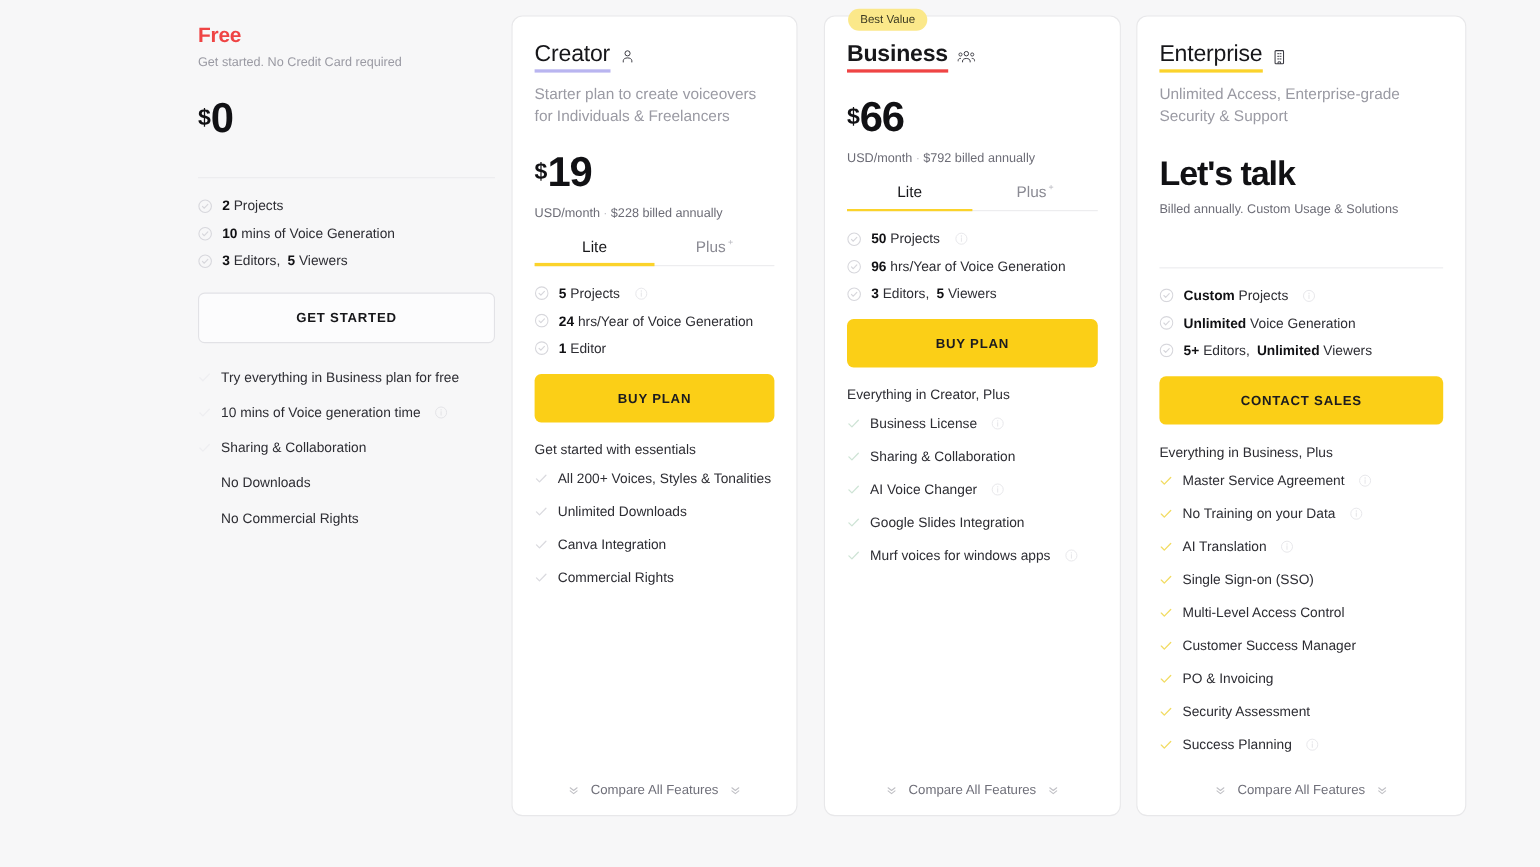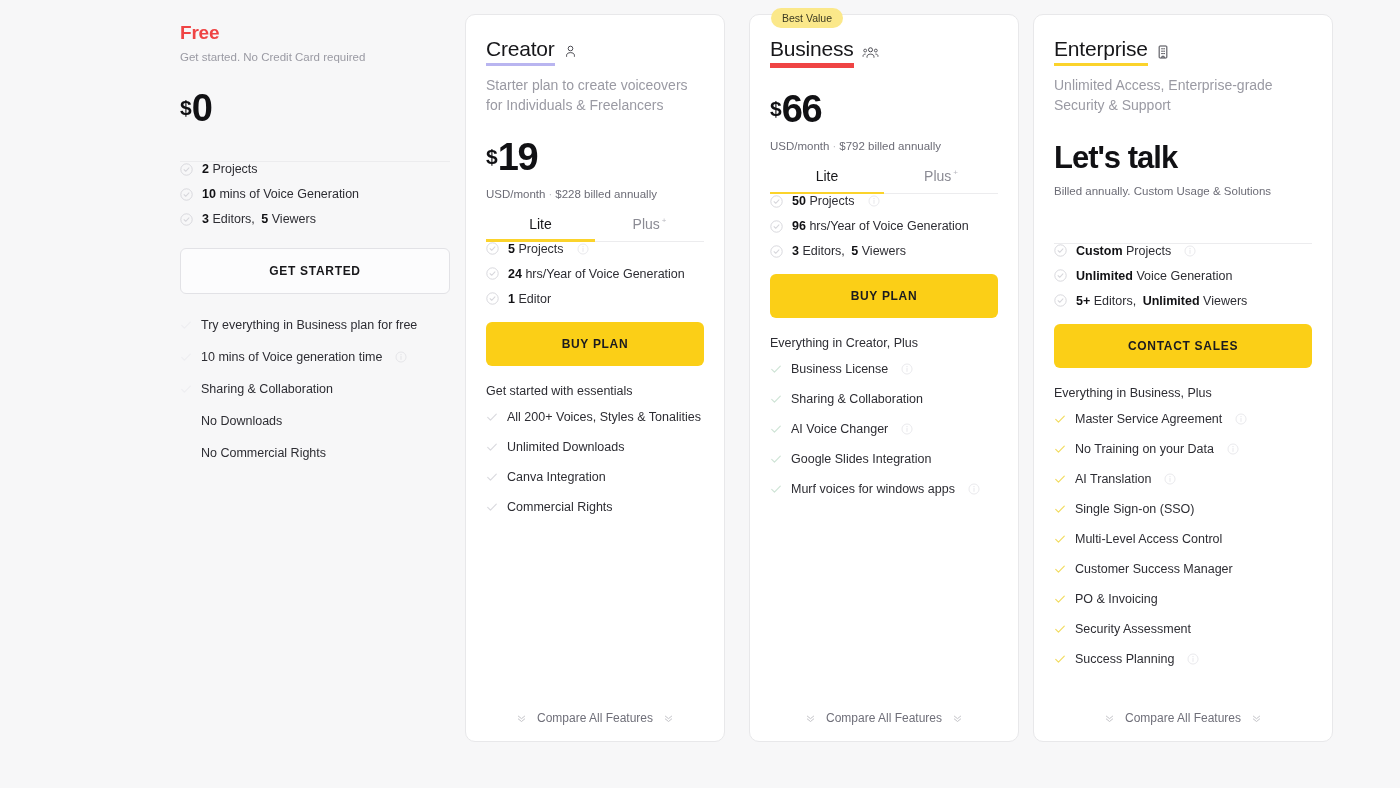--- a/index.html
+++ b/index.html
@@ -31,21 +31,21 @@
   .inner { padding: 22px 20px 0 20px; }
 
   
   .plan-title-row { display: flex; align-items: center; gap: 8px; }
   .plan-title {
     font-size: 21px; font-weight: 400; color: #17171a;
     letter-spacing: -0.2px; line-height: 1.1;
     padding-bottom: 3px;
   }
   .plan-title.ul-purple { border-bottom: 3px solid #b9b5f0; }
-  .plan-title.ul-green  { border-bottom: 5px solid #ef4444; }
+  .plan-title.ul-green  { border-bottom: 3px solid #ef4444; font-weight: bold; }
   .plan-title.ul-yellow { border-bottom: 3px solid #fbd32b; }
   .free-title {
     font-size: 19px; font-weight: 700; color: #ef4444; letter-spacing: -0.2px;
   }
   .plan-sub {
     margin-top: 9px;
     font-size: 14px; line-height: 1.45; color: #9a9aa3;
     max-width: 230px;
   }
   .free-sub { margin-top: 7px; font-size: 11.5px; color: #9a9aa3; }
@@ -74,21 +74,21 @@
     height: 2.5px; background: #fbd32b;
   }
   .tab .sup { font-size: 8px; vertical-align: super; color: #b8b8bf; margin-left: 2px; }
 
   
   .divider { height: 1px; background: #ececee; margin: 0; }
   .free-divider { margin-top: 34px; }
   .ent-divider { margin-top: 46px; }
 
   
-  .specs { display: flex; flex-direction: column; gap: 11px; text-align: center; }
+  .specs { margin-top: 18px; display: flex; flex-direction: column; gap: 11px; text-align: center; }
   .spec { display: flex; align-items: center; gap: 9px; font-size: 12.5px; color: #2d2d33; }
   .spec b { font-weight: 700; color: #111114; }
   .spec .sep { margin-right: 3px; }
   .circ-check { flex: 0 0 auto; width: 13px; height: 13px; }
   .info-i { flex: 0 0 auto; width: 12px; height: 12px; margin-left: 4px; opacity: .55; }
 
   
   .cta {
     display: block; width: 100%; text-align: center;
     font-size: 12px; font-weight: 700; letter-spacing: .7px;

